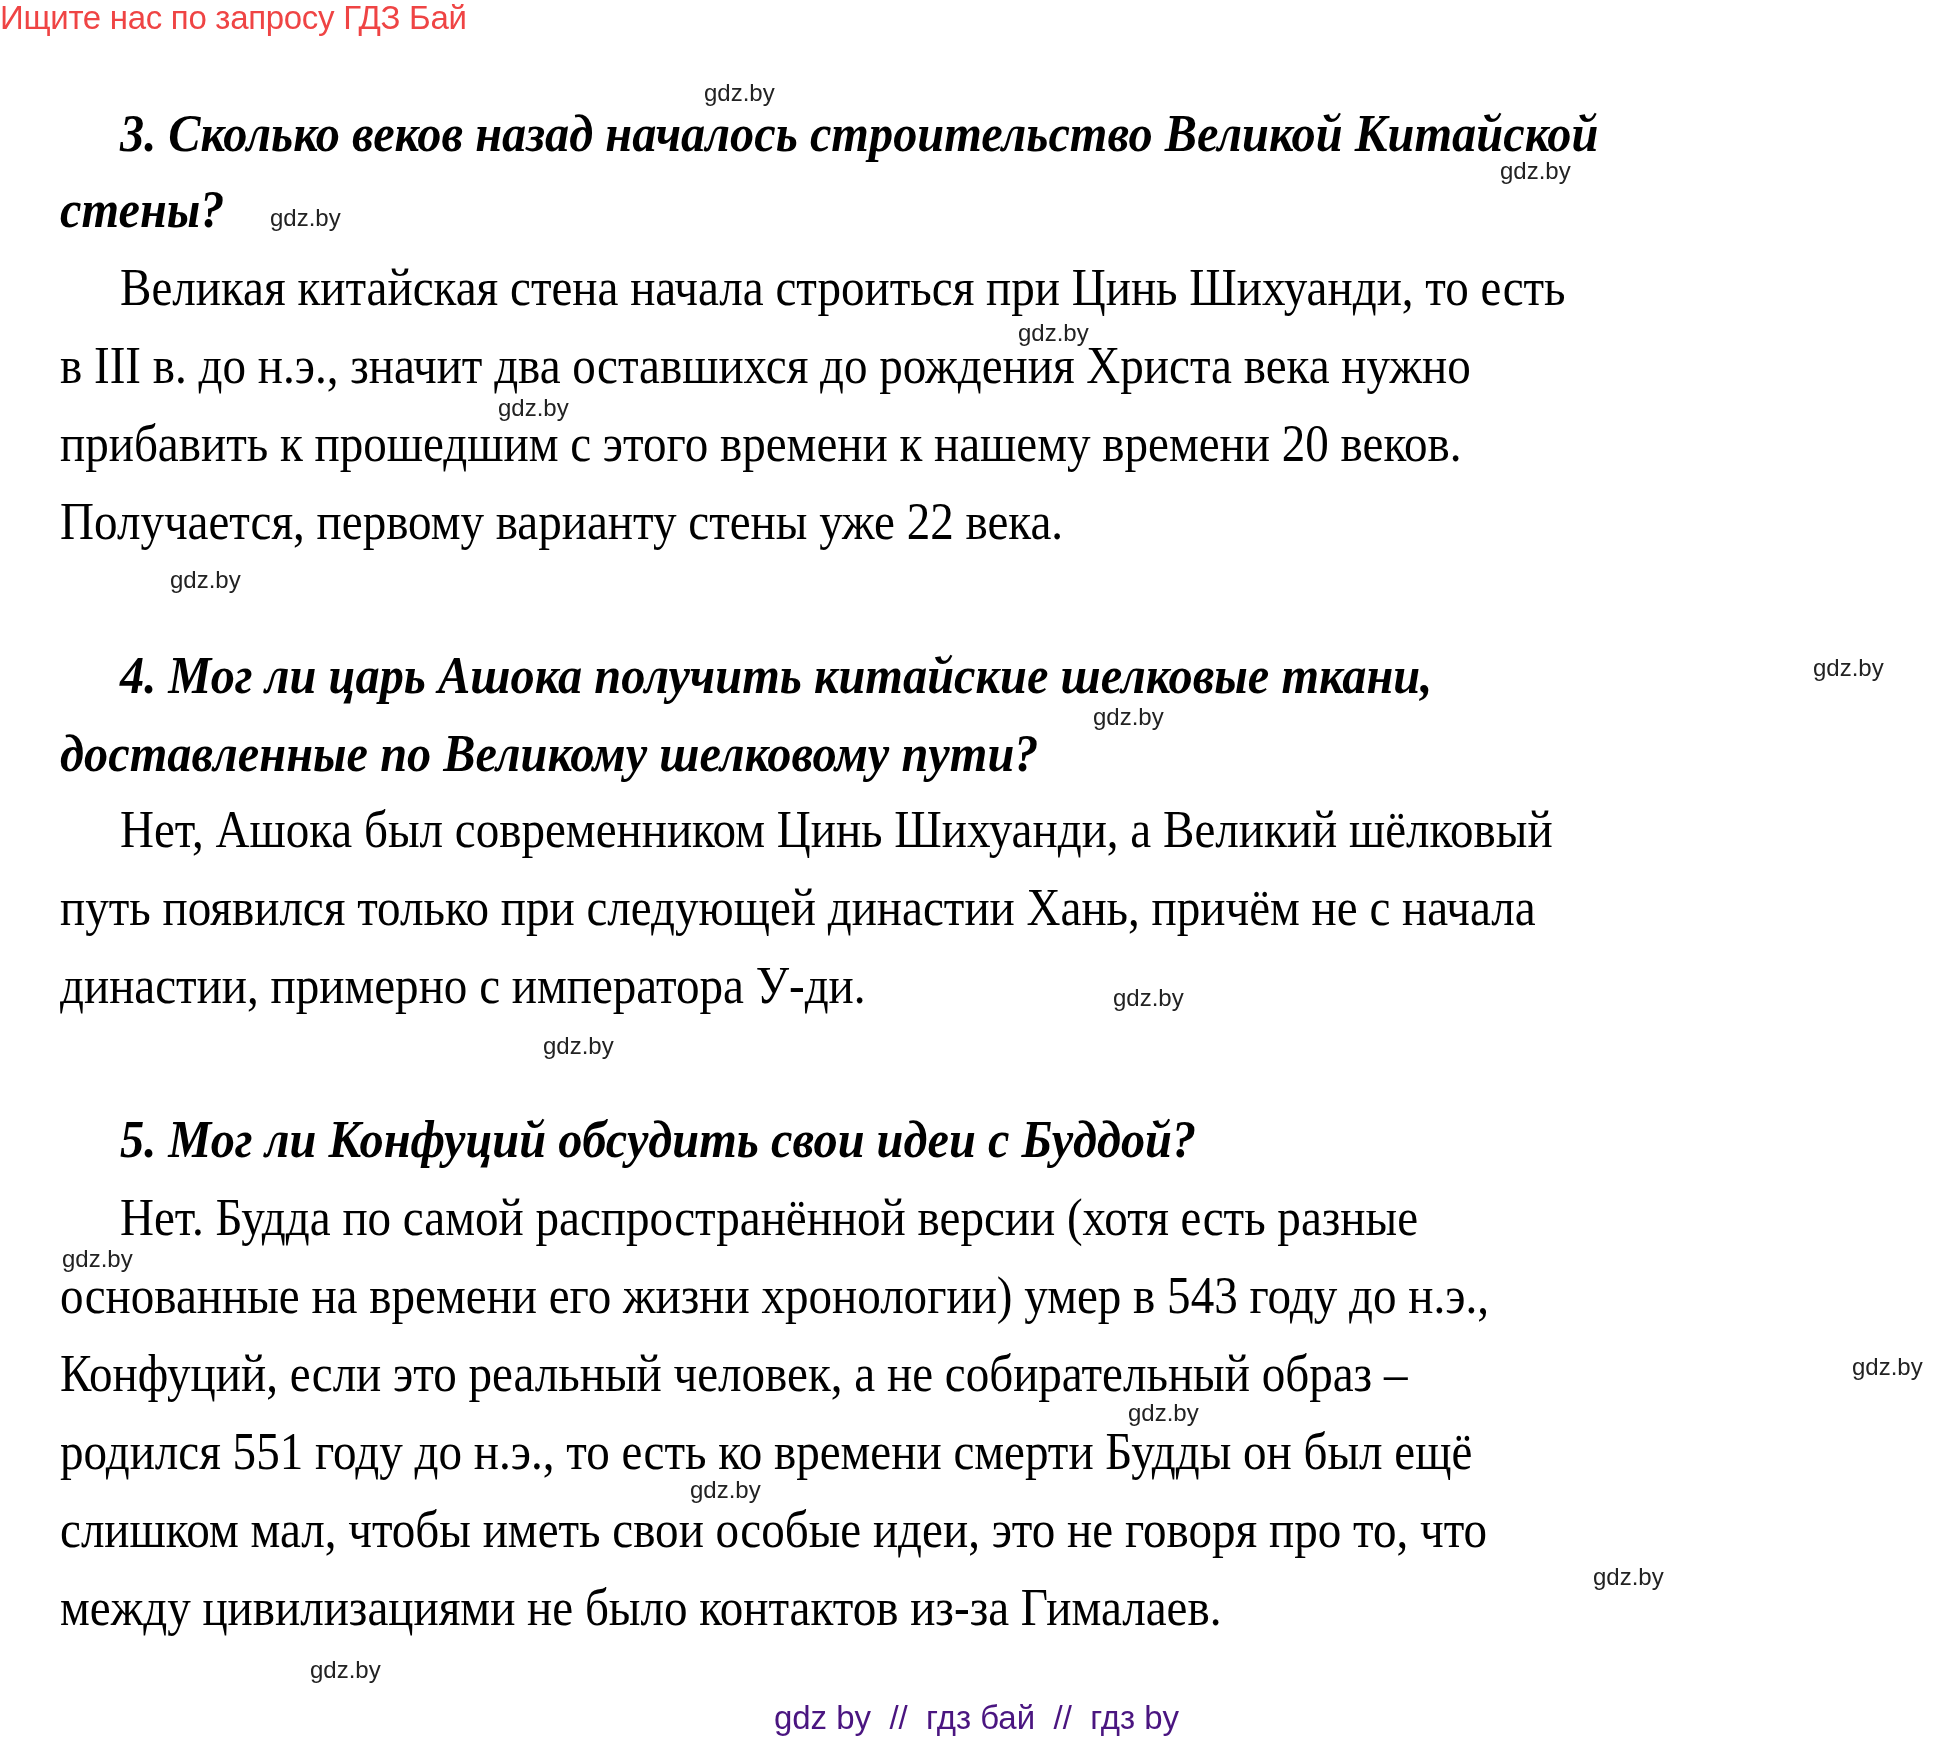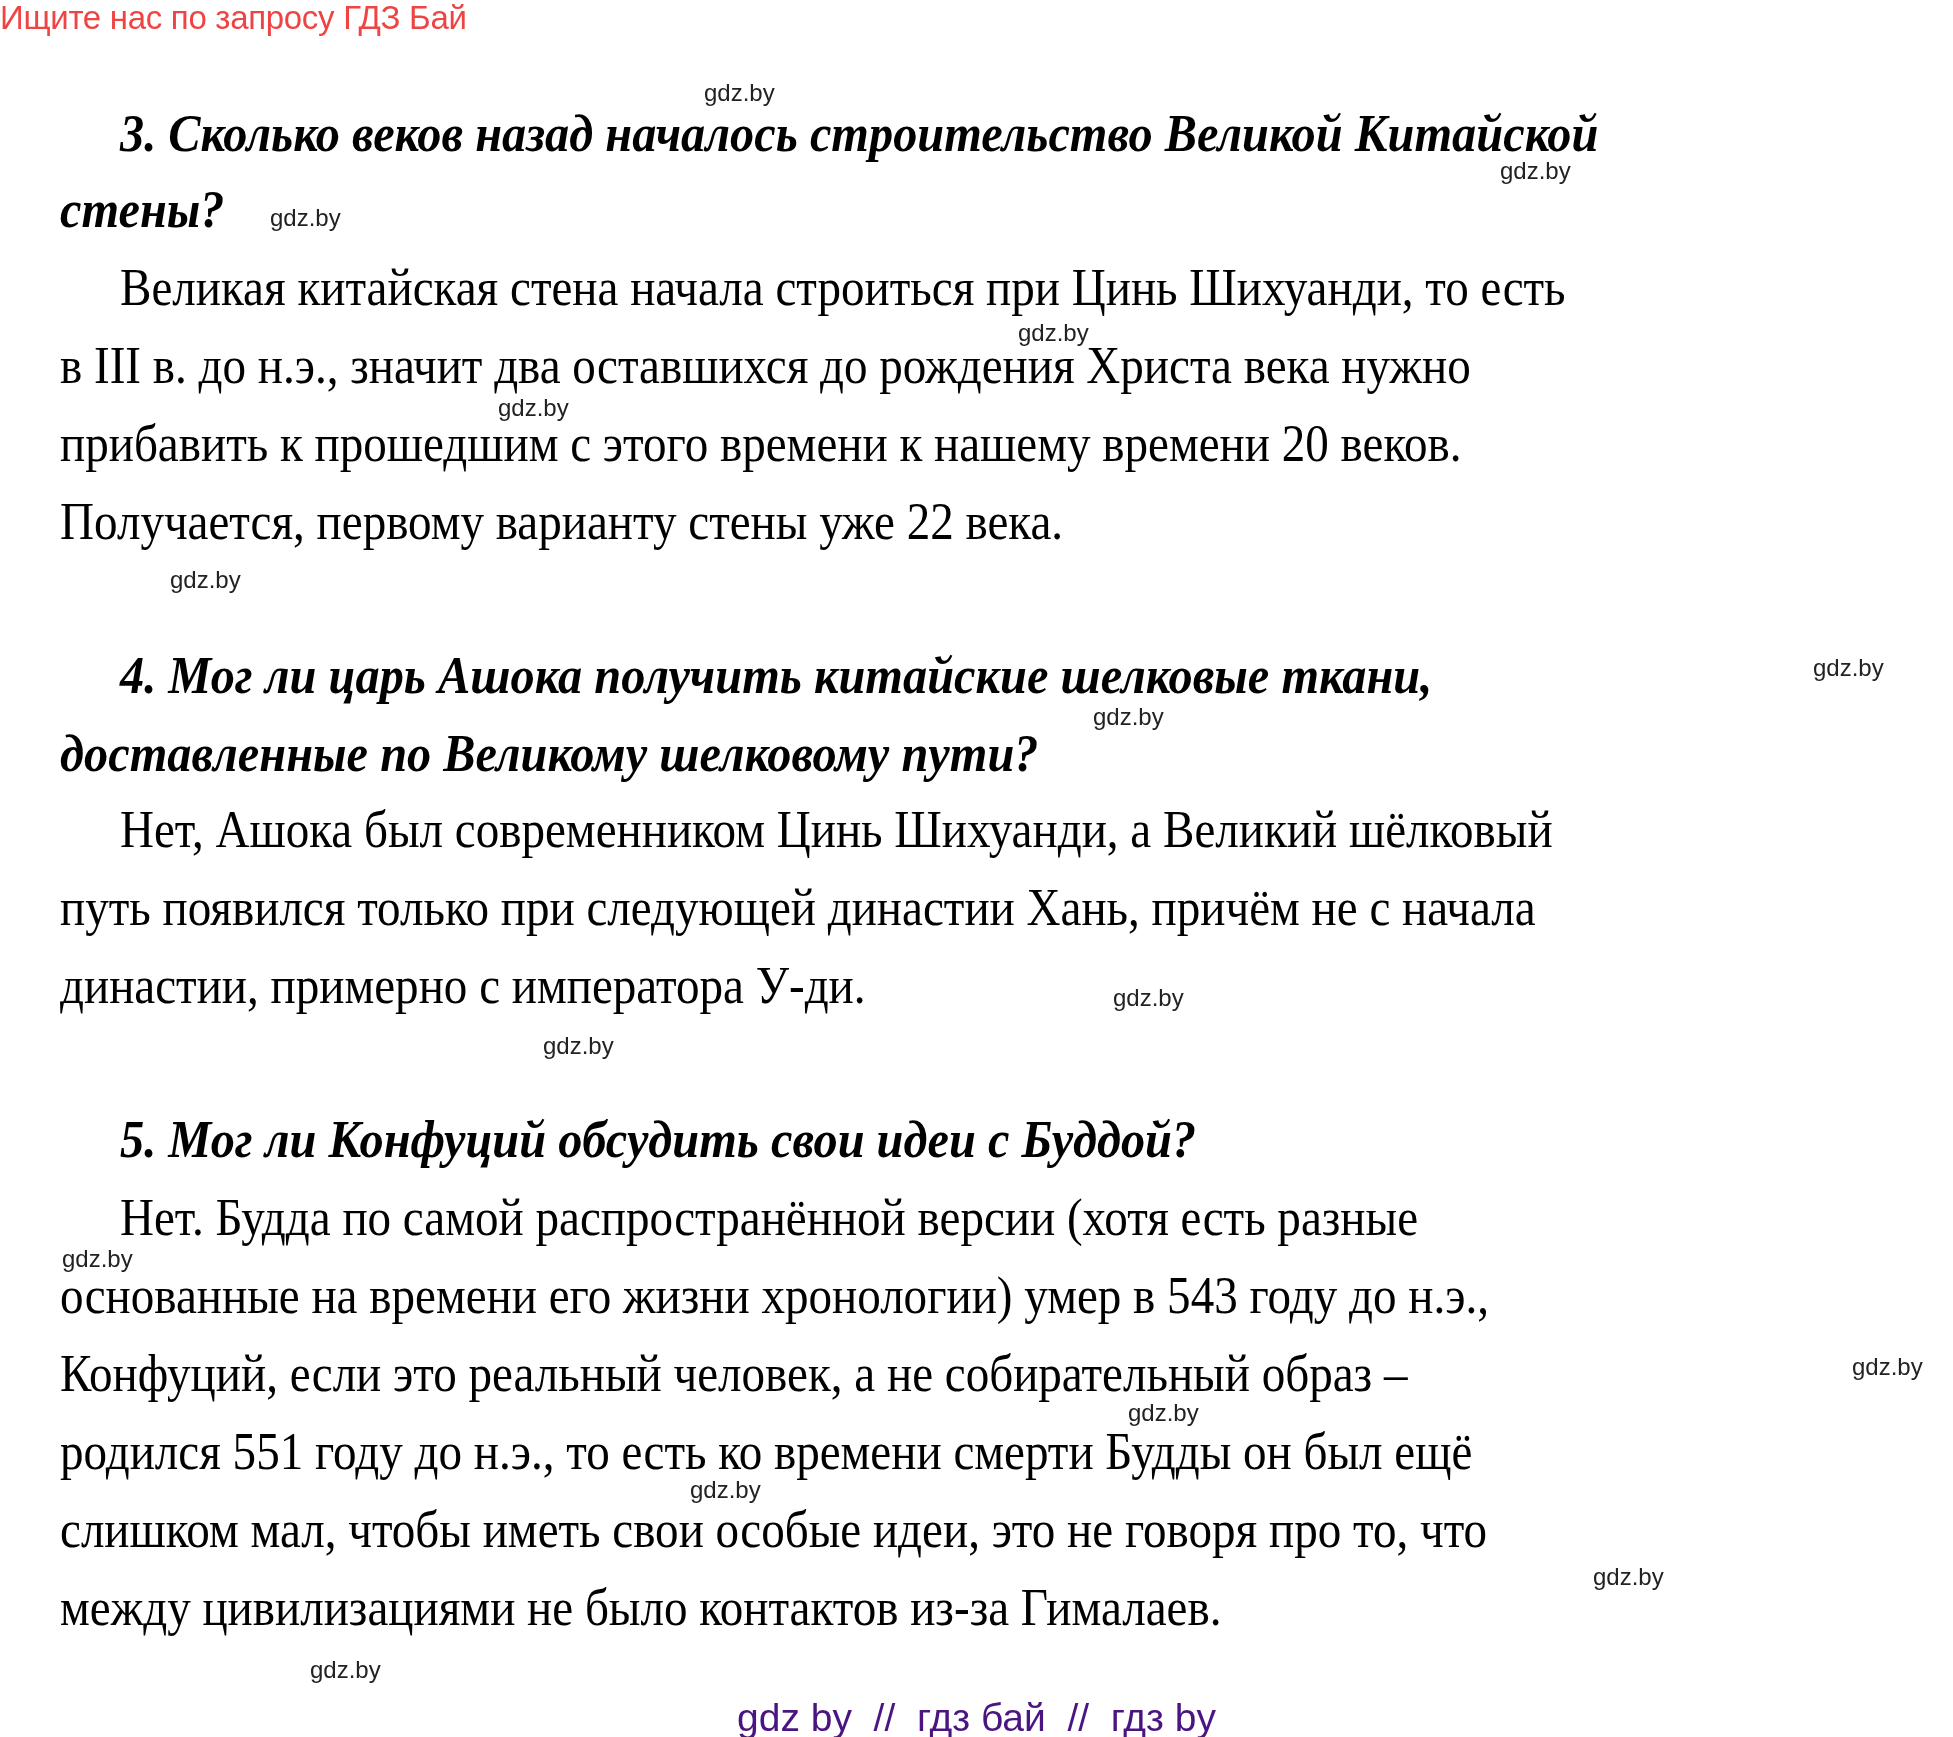--- a/index.html
+++ b/index.html
@@ -26,21 +26,21 @@
       color: #ef4444;
       letter-spacing: -0.3px;
     }
     .footer {
       position: absolute;
       left: 0;
       top: 1700px;
       width: 1953px;
       text-align: center;
       font-family: "Liberation Sans", sans-serif;
-      font-size: 39px;
+      font-size: 33px;
       line-height: 36px;
       color: #4a1580;
       white-space: pre;
     }
     .line {
       position: absolute;
       white-space: nowrap;
     }
     .q {
       font-family: "Liberation Serif", serif;

